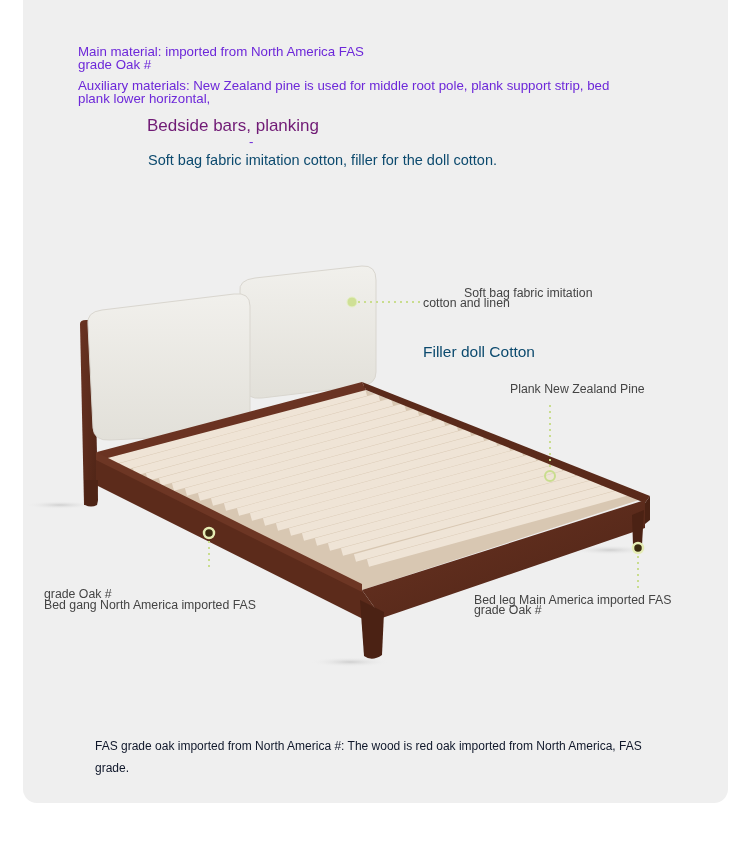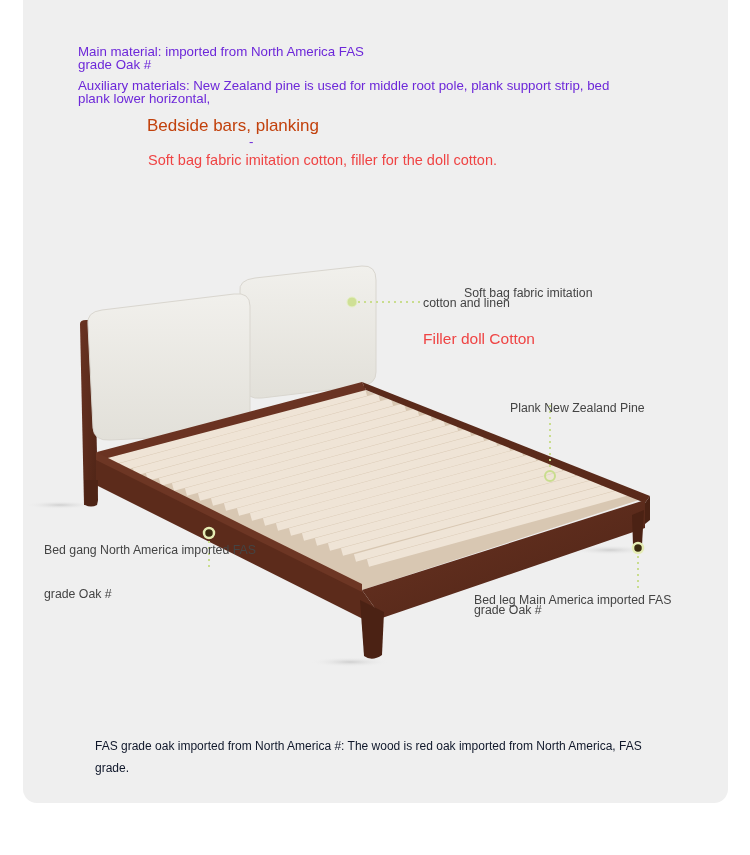--- a/index.html
+++ b/index.html
@@ -4,22 +4,22 @@
 <style>
   html, body { margin:0; padding:0; background:#ffffff; }
   body { width:750px; height:855px; position:relative; overflow:hidden;
          font-family:"Liberation Sans", sans-serif; color:#333; }
   .card { position:absolute; left:23px; top:0; width:705px; height:803px;
           background:#efefef; border-radius:0 0 14px 14px; overflow:hidden; }
   .card-top { position:absolute; left:23px; top:-14px; width:705px; height:40px;
               background:#efefef; border-radius:14px; }
   .txt { position:absolute; margin:0; white-space:nowrap; }
   .p13 { font-size:13.3px; line-height:13px; color:#6d28d9; }
-  .big { font-size:17px; line-height:18px; color:#c2410c; }
-  .mid { font-size:14.5px; line-height:16px; color:#ef4444; }
+  .big { font-size:17px; line-height:18px; color:#701a75; }
+  .mid { font-size:14.5px; line-height:16px; color:#0c4a6e; }
   .cap { font-size:12.3px; line-height:10px; color:#444; }
   .foot { font-size:12px; line-height:22px; color:#0f172a; white-space:normal; }
   svg.bed { position:absolute; left:0; top:0; }
 </style>
 </head>
 <body>
 
 <div class="card-top"></div>
 <div class="card"></div>
 
@@ -116,20 +116,20 @@
   </g>
 
   <g>
     <circle cx="638" cy="548" r="5" fill="#3a2a10" stroke="#e5ecb4" stroke-width="2.5"></circle>
     <line x1="638" y1="556" x2="638" y2="588" stroke="#c9dd8e" stroke-width="2" stroke-dasharray="2 4"></line>
   </g>
 </svg>
 
 <p class="txt cap" style="left:423px;top:288px;margin-left:41px;">Soft bag fabric imitation</p>
 <p class="txt cap" style="left:423px;top:298px;">cotton and linen</p>
-<p class="txt mid" style="left:423px;top:331px;font-size:15.5px;">Filler doll Cotton</p>
-<p class="txt cap" style="left:510px;top:384px;margin-top:19px;">Plank New Zealand Pine</p>
-<p class="txt cap" style="left:44px;top:545px;">Bed gang North America imported FAS</p>
+<p class="txt mid" style="left:423px;top:344px;font-size:15.5px;">Filler doll Cotton</p>
+<p class="txt cap" style="left:510px;top:384px;">Plank New Zealand Pine</p>
+<p class="txt cap" style="left:44px;top:600px;">Bed gang North America imported FAS</p>
 <p class="txt cap" style="left:44px;top:589px;">grade Oak #</p>
 <p class="txt cap" style="left:474px;top:595px;">Bed leg Main America imported FAS</p>
 <p class="txt cap" style="left:474px;top:605px;">grade Oak #</p>
 
 <p class="txt foot" style="left:95px;top:735px;width:560px;">FAS grade oak imported from North America #: The wood is red oak imported from North America, FAS grade.</p>
 
 </body></html>

